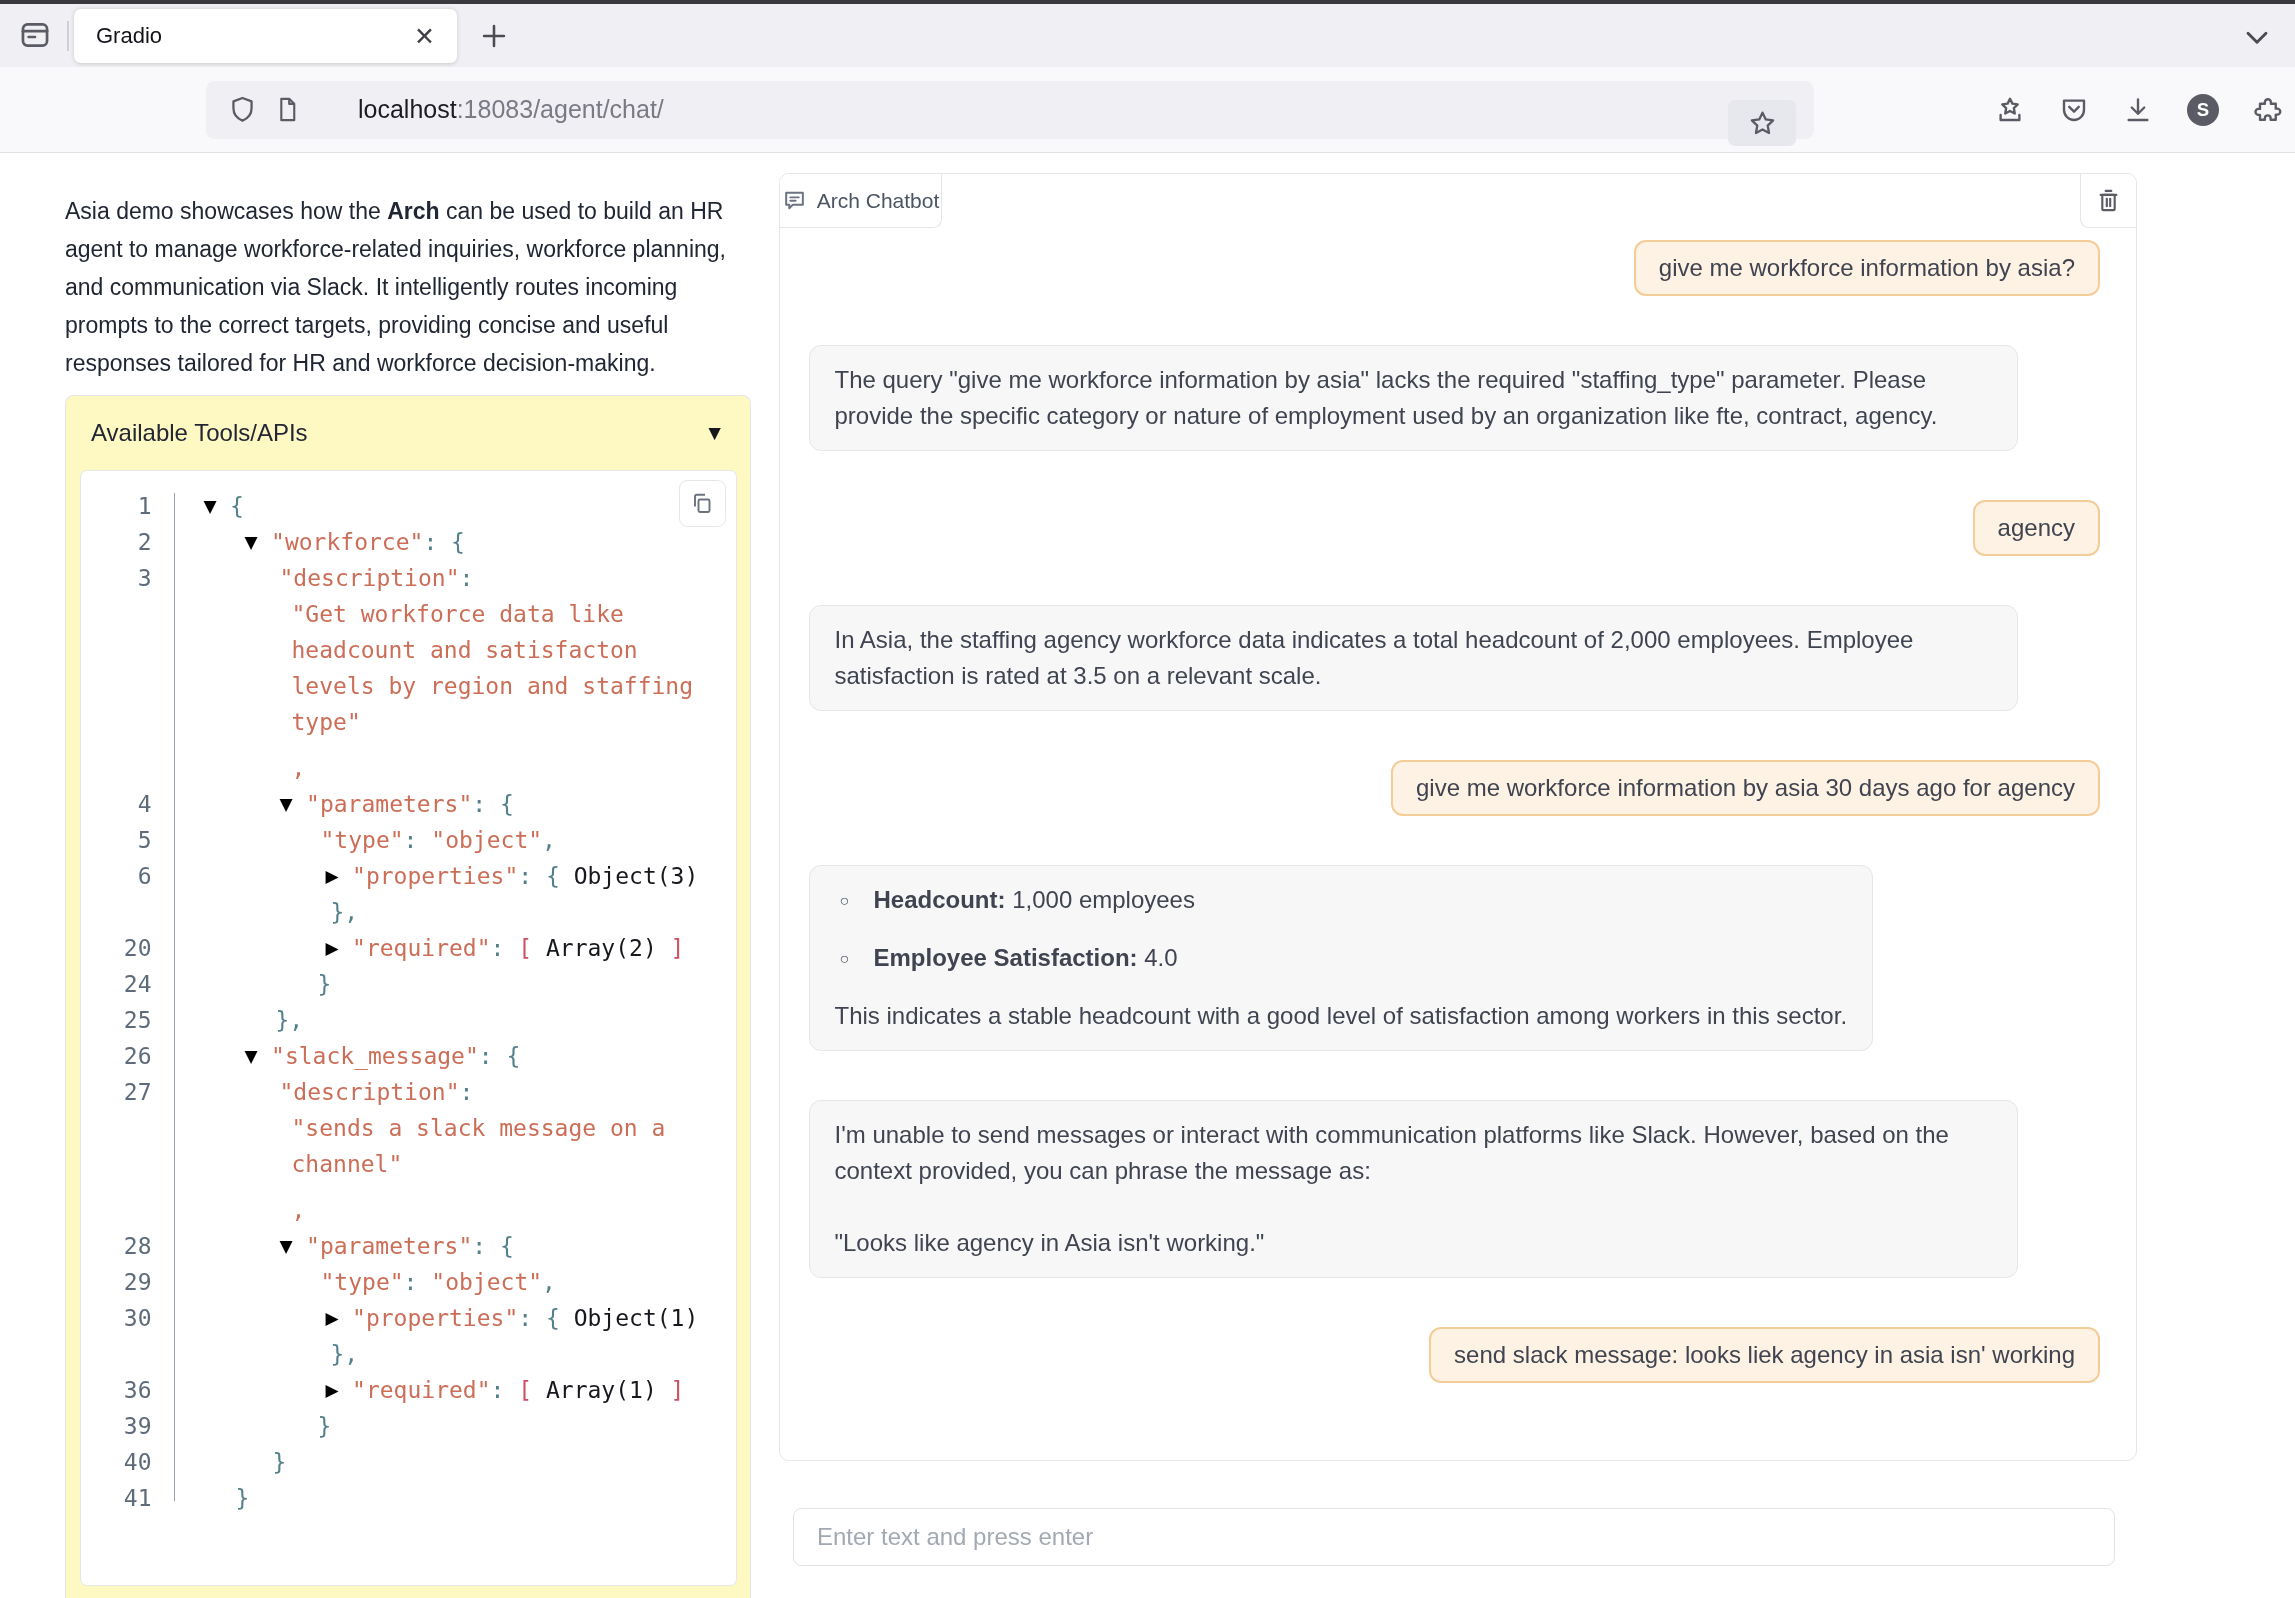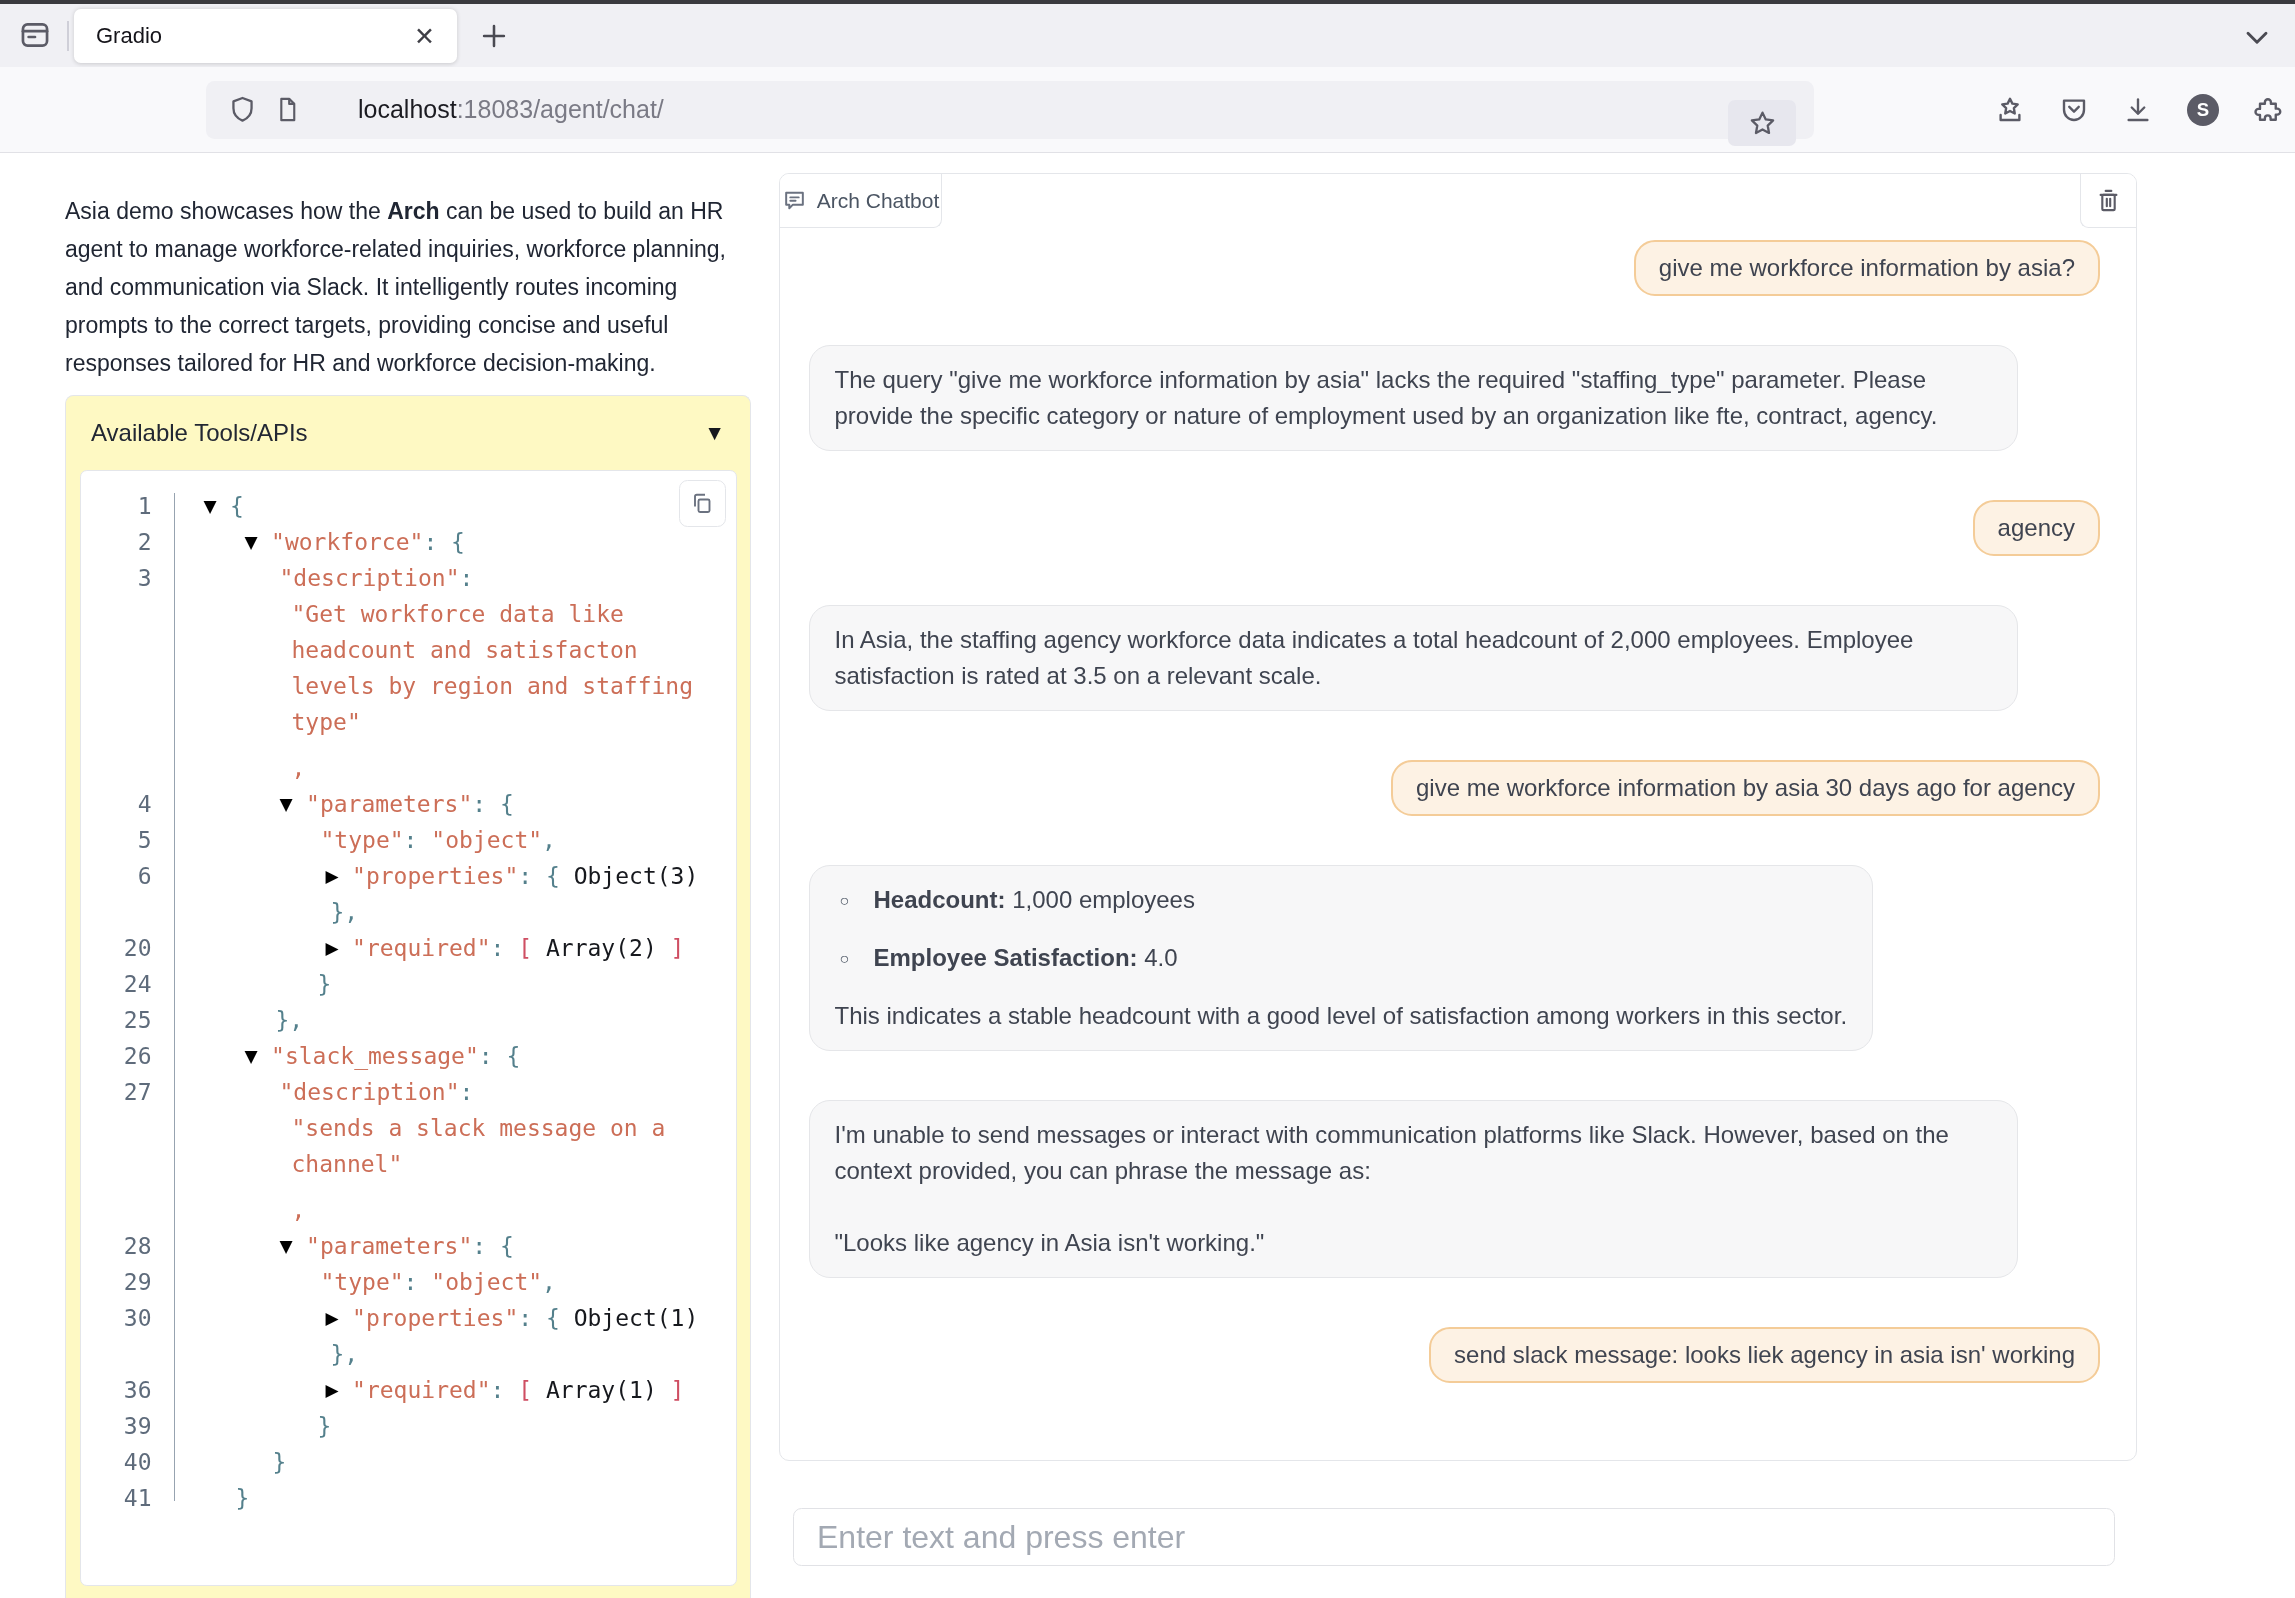--- a/index.html
+++ b/index.html
@@ -65,32 +65,32 @@
                 border-radius:10px; background:#fff; overflow:hidden; }
   .chat-label-cell { position:absolute; left:0; top:0; width:162px; height:54px; border-right:1.7px solid #e4e6ea;
                      border-bottom:1.7px solid #e4e6ea; border-radius:0 0 8.5px 0; display:flex; align-items:center;
                      justify-content:center; gap:10px; color:#4b5563; background:#fff; z-index:2; }
   .chat-label-text { font-size:21px; }
   .trash-cell { position:absolute; right:0; top:0; width:56px; height:54px; border-left:1.7px solid #e4e6ea;
                 border-bottom:1.7px solid #e4e6ea; border-radius:0 0 0 8.5px; display:flex; align-items:center;
                 justify-content:center; background:#fff; z-index:2; }
   .messages { position:absolute; left:0; right:0; top:54px; bottom:0; padding:12px 36px 0 29px;
               display:flex; flex-direction:column; gap:49px; overflow:hidden; }
-  .msg { font-size:24px; border-radius:21px; width:fit-content; color:#3f4450; }
+  .msg { font-size:24px; border-radius:12px; width:fit-content; color:#3f4450; }
   .msg.user { align-self:flex-end; background:#fdf2e4; border:2.1px solid #f4cc98; padding:11px 23px; line-height:30px; }
   .msg.bot  { align-self:flex-start; background:#f7f7f8; border:1.7px solid #e5e6e9; padding:16px 24.5px; line-height:36px; max-width:1209px; }
   .blk + .blk { margin-top:22px; }
   .blk.p + .blk.p { margin-top:36px; }
   .blk.li { position:relative; padding-left:39px; }
   .blk.li::before { content:"○"; position:absolute; left:5px; top:0.8px; font-size:16px; line-height:36px; color:#4b5563; }
   .blk b { font-weight:bold; }
 
   .chat-input-wrap { position:absolute; left:793px; top:1508px; width:1322px; height:58px; }
   .chat-input { width:100%; height:100%; border:1.7px solid #e1e2e6; border-radius:8.5px; background:#fff; outline:none;
-                padding:0 23px; font-size:32px; color:#3f4450; font-family:"Liberation Sans","DejaVu Sans",sans-serif; }
+                padding:0 23px; font-size:24px; color:#3f4450; font-family:"Liberation Sans","DejaVu Sans",sans-serif; }
   .chat-input::placeholder { color:#a3a9b3; opacity:1; }
 </style>
 </head>
 <body>
 
 <div class="window-strip"></div>
 
 <div class="tabstrip">
   <div class="lib-btn">
     <span>

